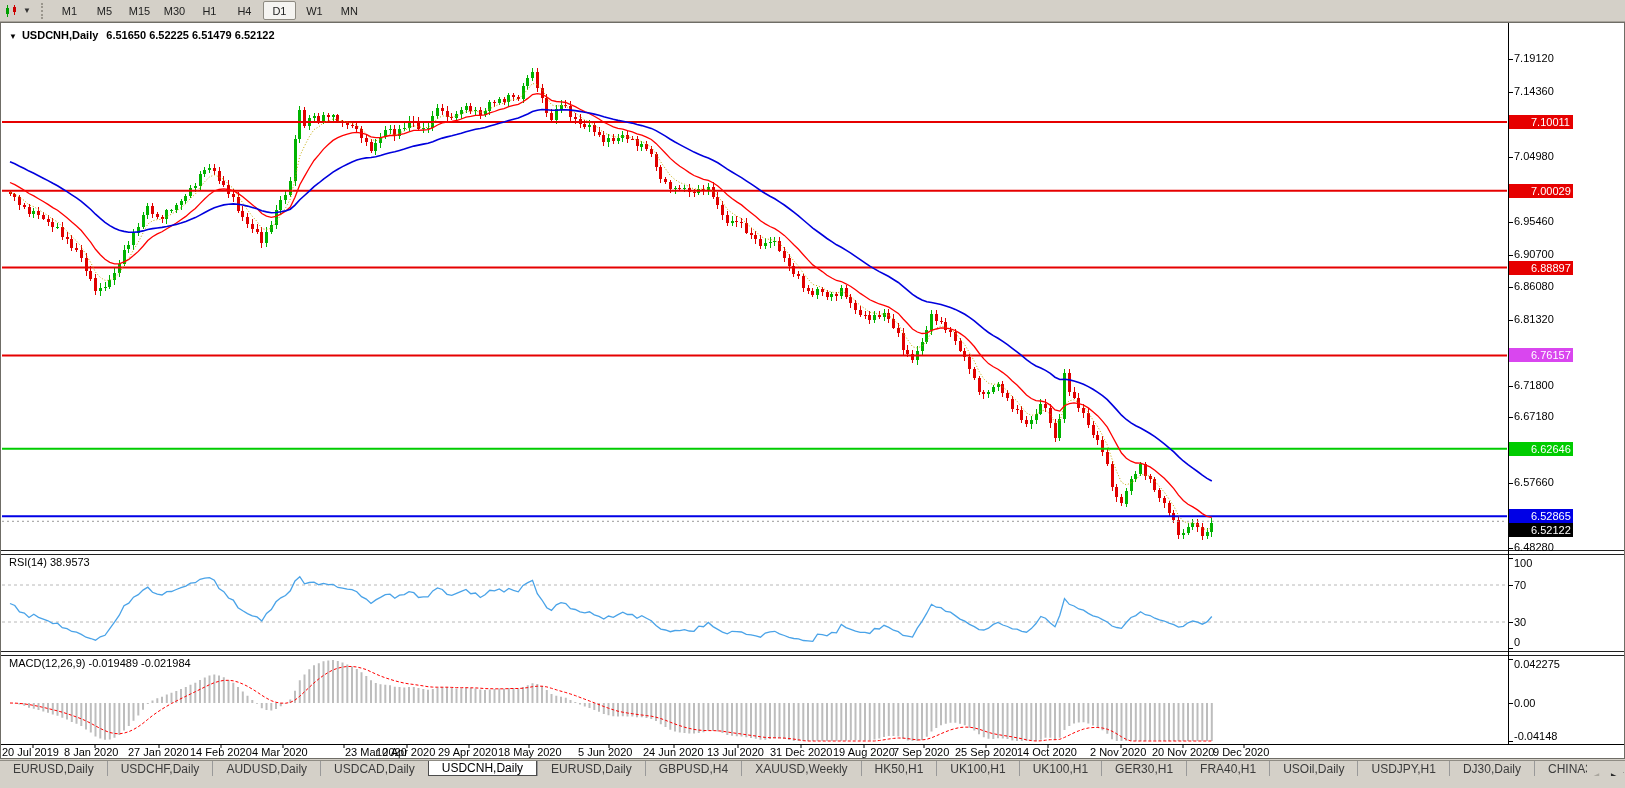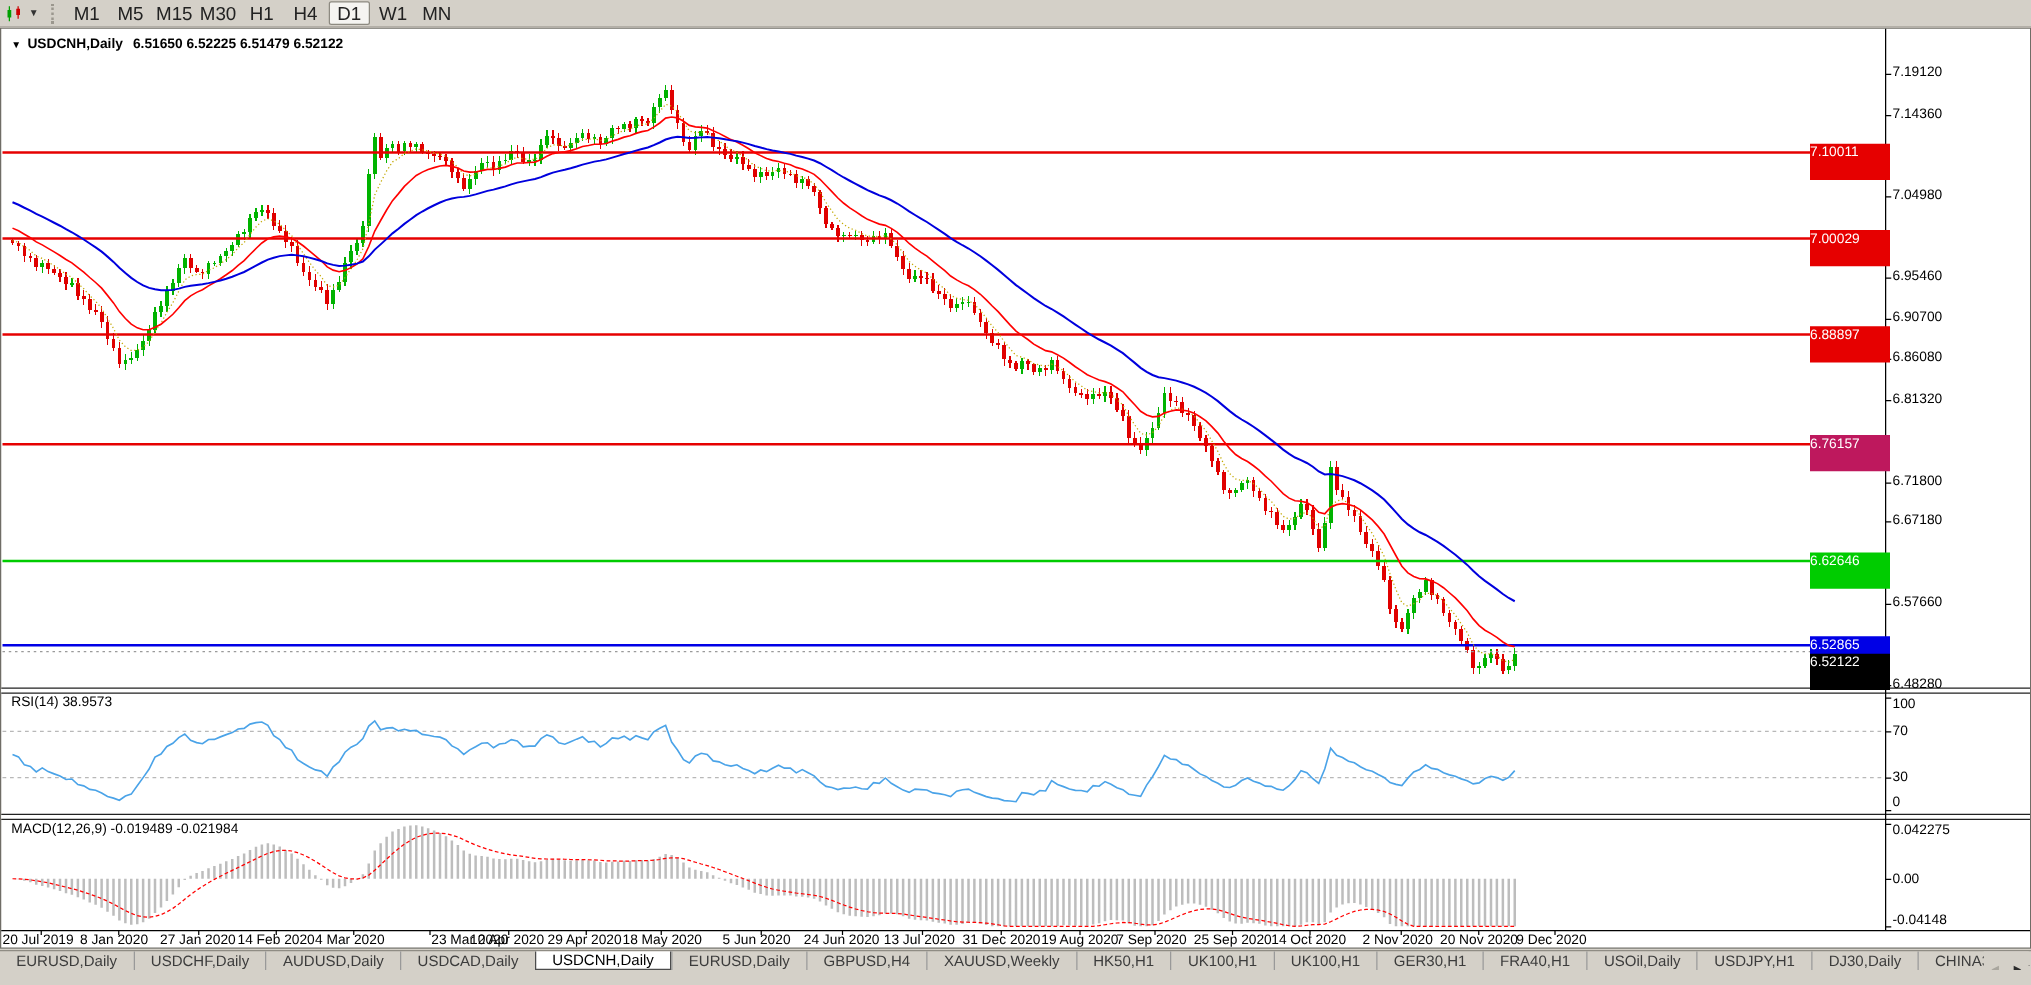--- a/index.html
+++ b/index.html
@@ -6,21 +6,21 @@
   html,body{width:1625px;height:788px;overflow:hidden;background:#d4d0c8;
     font-family:"Liberation Sans",sans-serif;-webkit-font-smoothing:none}
   #app{position:relative;width:1625px;height:788px}
 
   
   #toolbar{position:absolute;left:0;top:0;width:1625px;height:22px;background:#d4d0c8;
     border-bottom:1px solid #a8a49c;display:flex;align-items:center;z-index:10}
   #tool-icon{display:flex;align-items:center;padding:0 4px;height:20px}
   #tool-caret{font-size:8px;color:#333;margin-left:3px}
   .grip{width:5px;height:16px;margin:0 6px;border-left:2px dotted #9b978e}
-  .tfbtn{min-width:33px;height:19px;line-height:19px;text-align:center;font-size:15px;
+  .tfbtn{min-width:33px;height:19px;line-height:19px;text-align:center;font-size:11px;
     color:#222;cursor:pointer;border:1px solid transparent;margin:0 1px}
   .tfbtn.active{background:#f5f4f1;border:1px solid #8d8a81;border-radius:2px}
 
   
   #chartwin{position:absolute;left:0;top:22px;width:1625px;height:737px;background:#fff;
     border:1px solid #6f6d66;z-index:1}
   #axis-vline{position:absolute;left:1508px;top:23px;width:1px;height:721px;background:#000;z-index:4}
   .splitter{position:absolute;left:1px;width:1623px;height:5px;background:#fff;
     border-top:1px solid #222;border-bottom:1px solid #222;z-index:4}
   #split-rsi{top:550px}
@@ -31,22 +31,22 @@
 
   .pane-label{position:absolute;left:9px;font-size:11px;font-weight:700;color:#000;z-index:6;white-space:nowrap}
   #main-title{top:29px}
   #rsi-title{top:556px;font-weight:400}
   #macd-title{top:657px;font-weight:400}
   #main-title .caret{font-size:8px;margin-right:5px;cursor:pointer}
   #main-title .vals{margin-left:8px;font-weight:700}
 
   .ytick{position:absolute;left:1514px;font-size:11px;color:#000;z-index:5;white-space:nowrap}
   .ytickmark{position:absolute;left:1508px;width:5px;height:1px;background:#000;z-index:5}
-  .pricetag{position:absolute;left:1448px;width:64px;height:29px;line-height:14px;
-    padding-left:0;font-size:11px;color:#fff;z-index:7;white-space:nowrap}
+  .pricetag{position:absolute;left:1509px;width:64px;height:14px;line-height:14px;
+    padding-left:22px;font-size:11px;color:#fff;z-index:7;white-space:nowrap}
   .datelbl{position:absolute;top:746px;font-size:11px;color:#000;z-index:6;white-space:nowrap}
 
   
   #tabbar{position:absolute;left:0;top:760px;width:1625px;height:16px;background:#d4d0c8;
     border-top:1px solid #8f8c84;display:flex;align-items:stretch;overflow:hidden;z-index:10}
   .tab{display:flex;align-items:center;padding:0 13px;font-size:12px;color:#3c3c3c;
     cursor:pointer;white-space:nowrap}
   .tabsep{width:1px;height:16px;background:#999;align-self:center}
   .tab.active{background:#fff;color:#000;border:1px solid #4c4c4c;border-top:none}
   #tab-scrollers{position:absolute;right:2px;top:0;height:28px;display:flex;align-items:center;gap:8px;
@@ -175,21 +175,21 @@
       <div class="ytick" style="top: 379px;">6.71800</div>
       <div class="ytickmark" style="top: 417px;"></div>
       <div class="ytick" style="top: 410px;">6.67180</div>
       <div class="ytickmark" style="top: 483px;"></div>
       <div class="ytick" style="top: 476px;">6.57660</div>
       <div class="ytickmark" style="top: 548px;"></div>
       <div class="ytick" style="top: 541px;">6.48280</div>
       <div class="pricetag" style="top: 115px; background: rgb(230, 0, 0);">7.10011</div>
       <div class="pricetag" style="top: 184px; background: rgb(230, 0, 0);">7.00029</div>
       <div class="pricetag" style="top: 261px; background: rgb(230, 0, 0);">6.88897</div>
-      <div class="pricetag" style="top: 348px; background: #be185d;">6.76157</div>
+      <div class="pricetag" style="top: 348px; background: #d946ef;">6.76157</div>
       <div class="pricetag" style="top: 442px; background: rgb(0, 204, 0);">6.62646</div>
       <div class="pricetag" style="top: 509px; background: rgb(0, 0, 230);">6.52865</div>
       <div class="pricetag" style="top: 523px; background: rgb(0, 0, 0);">6.52122</div>
       <div class="ytick" style="top: 557px;">100</div>
       <div class="ytickmark" style="top: 558px;"></div>
       <div class="ytick" style="top: 579px;">70</div>
       <div class="ytickmark" style="top: 585px;"></div>
       <div class="ytick" style="top: 616px;">30</div>
       <div class="ytickmark" style="top: 622px;"></div>
       <div class="ytick" style="top: 636px;">0</div>

